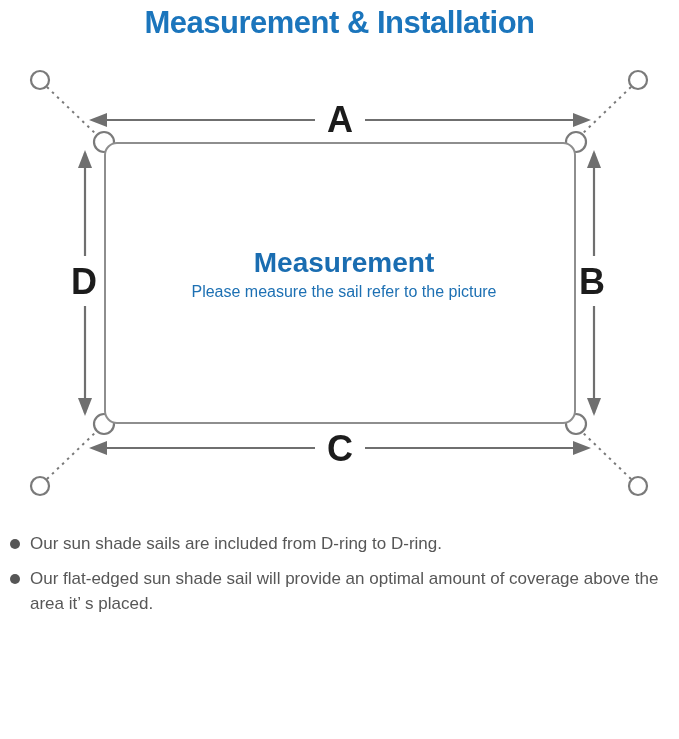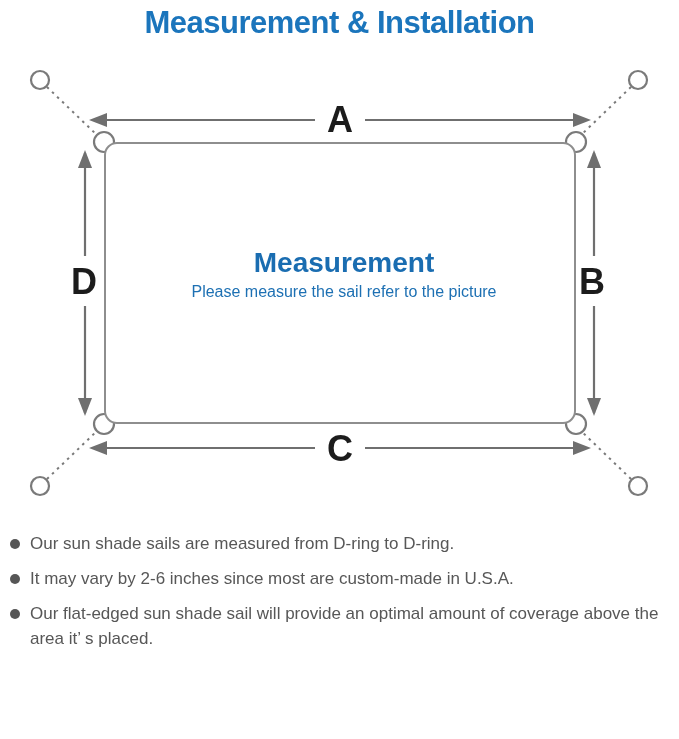--- a/index.html
+++ b/index.html
@@ -106,25 +106,21 @@
       <text x="592" y="291" text-anchor="middle" font-size="36" font-weight="bold" fill="#1c1c1c">B</text>
 
       <text x="344" y="269" text-anchor="middle" font-size="28" font-weight="bold" fill="#1a6db1">Measurement</text>
       <text x="344" y="294" text-anchor="middle" font-size="16" fill="#1d70b3">Please measure the sail refer to the picture</text>
     </svg>
   </div>
 
   <ul class="notes">
     <li class="note-item">
       <span class="bullet-dot"></span>
-      <span class="note-text">Our sun shade sails are measured from D-ring to D-ring.</span>
-    </li>
-    <li class="note-item">
-      <span class="bullet-dot"></span>
-      <span class="note-text">It may vary by 2-6 inches since most are custom-made in U.S.A.</span>
+      <span class="note-text">Our sun shade sails are included from D-ring to D-ring.</span>
     </li>
     <li class="note-item">
       <span class="bullet-dot"></span>
       <span class="note-text">Our flat-edged sun shade sail will provide an optimal amount of coverage above the area it’ s placed.</span>
     </li>
   </ul>
 
 </div>
 
 </body></html>

